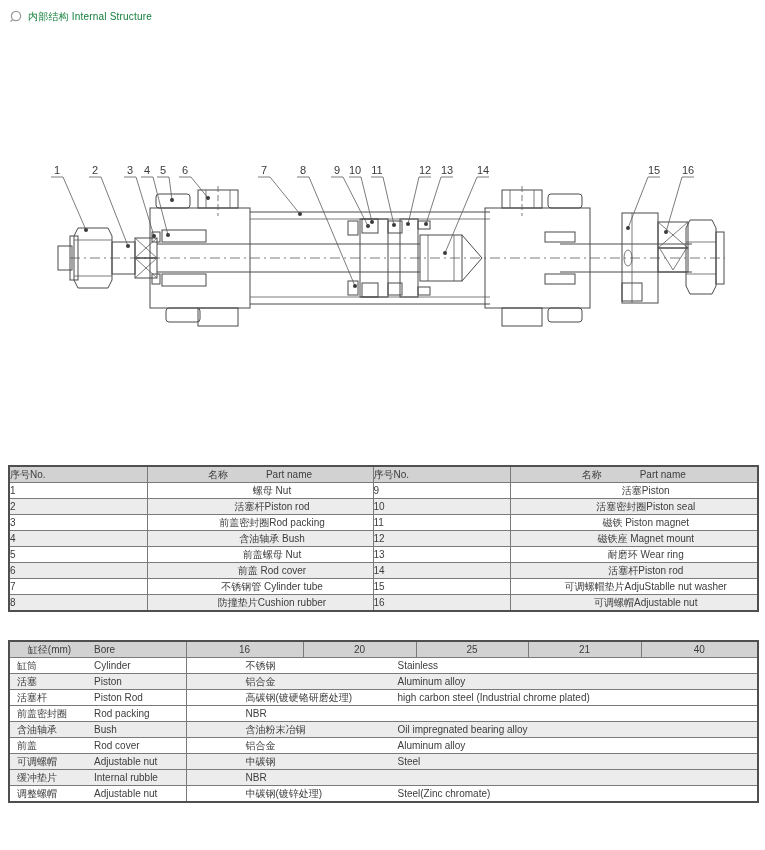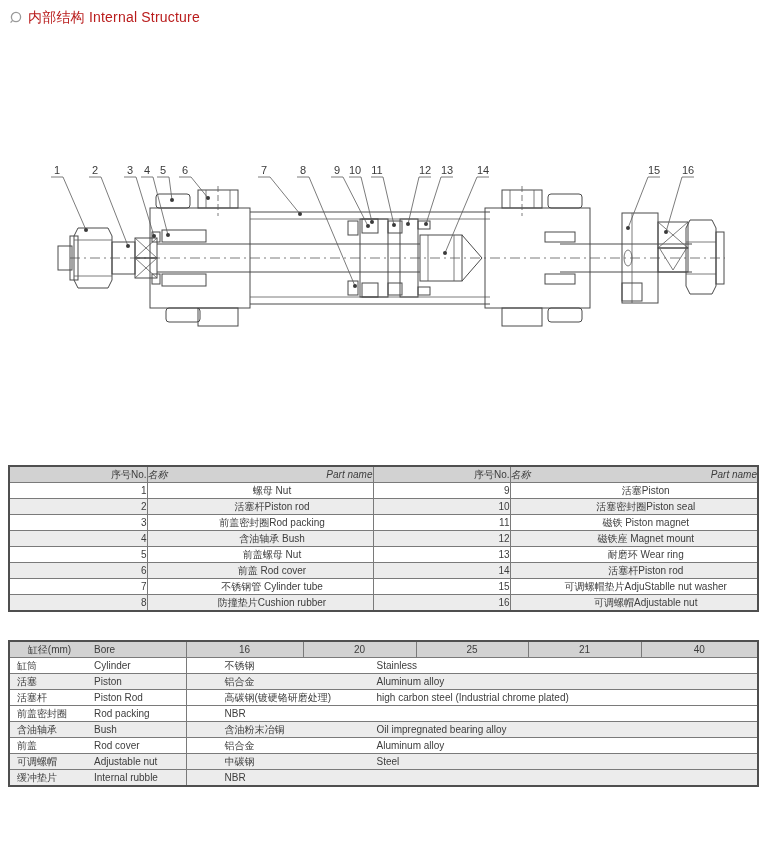--- a/index.html
+++ b/index.html
@@ -4,50 +4,50 @@
 <style>
   html,body{margin:0;padding:0;}
   body{
     width:765px;height:850px;position:relative;background:#ffffff;
     font-family:"Liberation Sans","DejaVu Sans",sans-serif;color:#3d3d3d;
     overflow:hidden;
   }
   
   .page-header{position:absolute;left:8px;top:9px;display:flex;align-items:center;}
   .page-header .icon{width:16px;height:16px;margin-right:4px;}
-  .page-title{font-size:14px;color:#b91c1c;letter-spacing:.2px;}
+  .page-title{font-size:10px;color:#15803d;letter-spacing:.2px;}
 
   
   #diagram{position:absolute;left:0;top:158px;}
   #diagram text.callout-num{font-size:11px;fill:#3a3a3a;}
   #diagram .ln{stroke:#4a4a4a;stroke-width:1;fill:none;}
   #diagram .thin{stroke:#5a5a5a;stroke-width:.8;fill:none;}
 
   
   table.tbl{border-collapse:collapse;table-layout:fixed;width:749px;
     border:2px solid #4f4f4f;}
   table.tbl td,table.tbl th{
     border:1px solid #7a7a7a;height:15px;padding:0;font-size:10px;
     font-weight:normal;color:#3d3d3d;overflow:hidden;white-space:nowrap;
     line-height:15px;
   }
   tr.hdr td,tr.hdr th{background:#d2d2d2;}
   tr.alt{background:#ececec;}
-  .num-cell{text-align:right;}
+  .num-cell{text-align:left;}
   .name-cell{text-align:center;padding-left:24px !important;}
-  .hdr-pair{display:flex;justify-content:space-between;font-style:italic;}
+  .hdr-pair{display:flex;justify-content:center;}
   .hdr-pair .p1{margin-right:38px;}
 
   #parts-table-wrap{position:absolute;left:8px;top:465px;}
   #materials-table-wrap{position:absolute;left:8px;top:640px;}
 
   .cellflex{display:flex;align-items:center;height:15px;}
   .lab-cn{padding-left:7px;width:65px;flex:none;}
   .lab-en{flex:none;padding-left:12px;}
-  .val-cn{padding-left:38px;width:152px;flex:none;}
+  .val-cn{padding-left:50px;width:152px;flex:none;margin-left:9px;}
   .val-en{flex:none;}
   .bore-cell{text-align:center;}
 </style>
 </head>
 <body>
 
 <div class="page-header">
   <svg class="icon" viewBox="0 0 16 16">
     <circle cx="8" cy="7" r="4.6" fill="none" stroke="#9a9a9a" stroke-width="1.3"></circle>
     <line x1="4.6" y1="10.4" x2="2.6" y2="12.6" stroke="#9a9a9a" stroke-width="1.3"></line>
@@ -426,15 +426,29 @@
               <span class="lab-en">Internal rubble</span>
             </div>
           </td>
           <td colspan="5">
             <div class="cellflex">
               <span class="val-cn">NBR</span>
               <span class="val-en"></span>
             </div>
           </td>
         </tr>
+        <tr>
+          <td>
+            <div class="cellflex">
+              <span class="lab-cn">调整螺帽</span>
+              <span class="lab-en">Adjustable nut</span>
+            </div>
+          </td>
+          <td colspan="5">
+            <div class="cellflex">
+              <span class="val-cn">中碳钢(镀锌处理)</span>
+              <span class="val-en">Steel(Zinc chromate)</span>
+            </div>
+          </td>
+        </tr>
       </tbody>
   </table>
 </div>
 
 </body></html>

